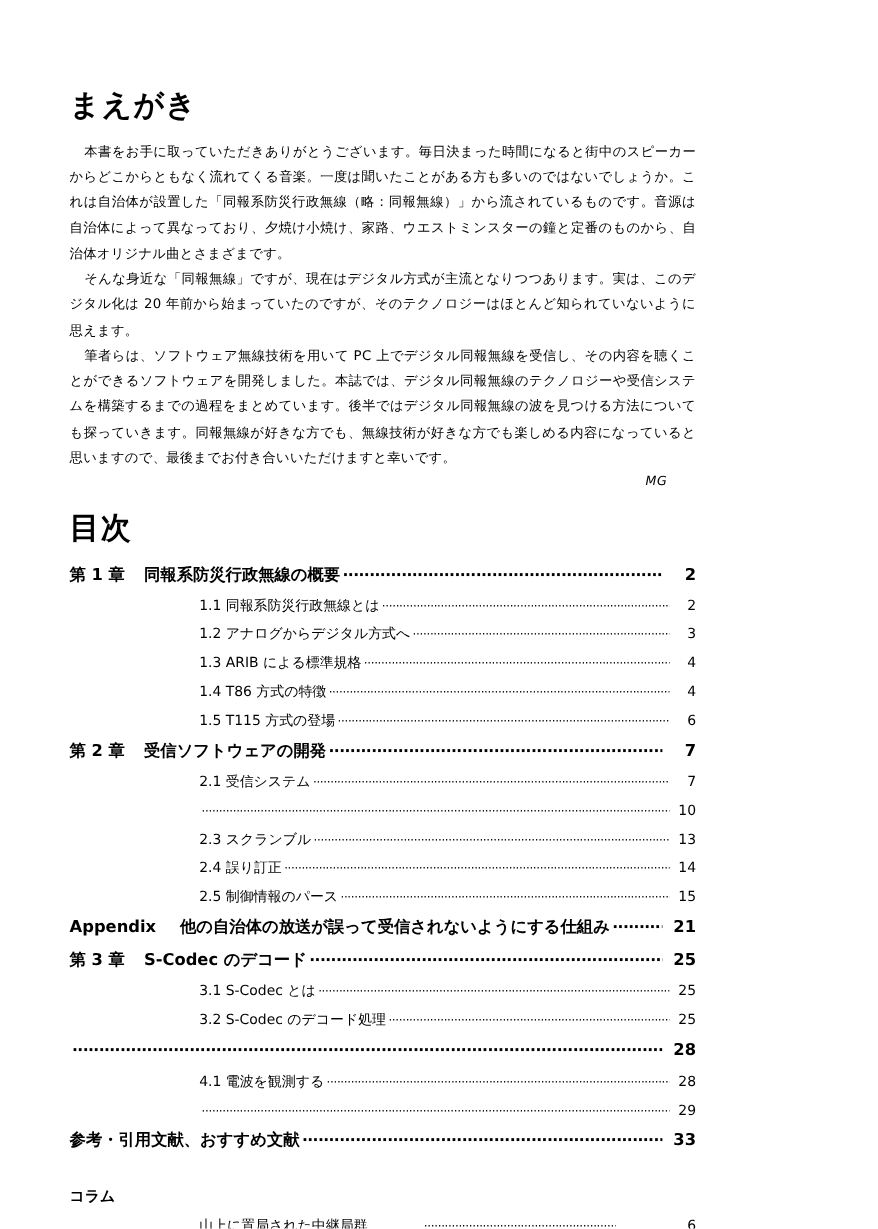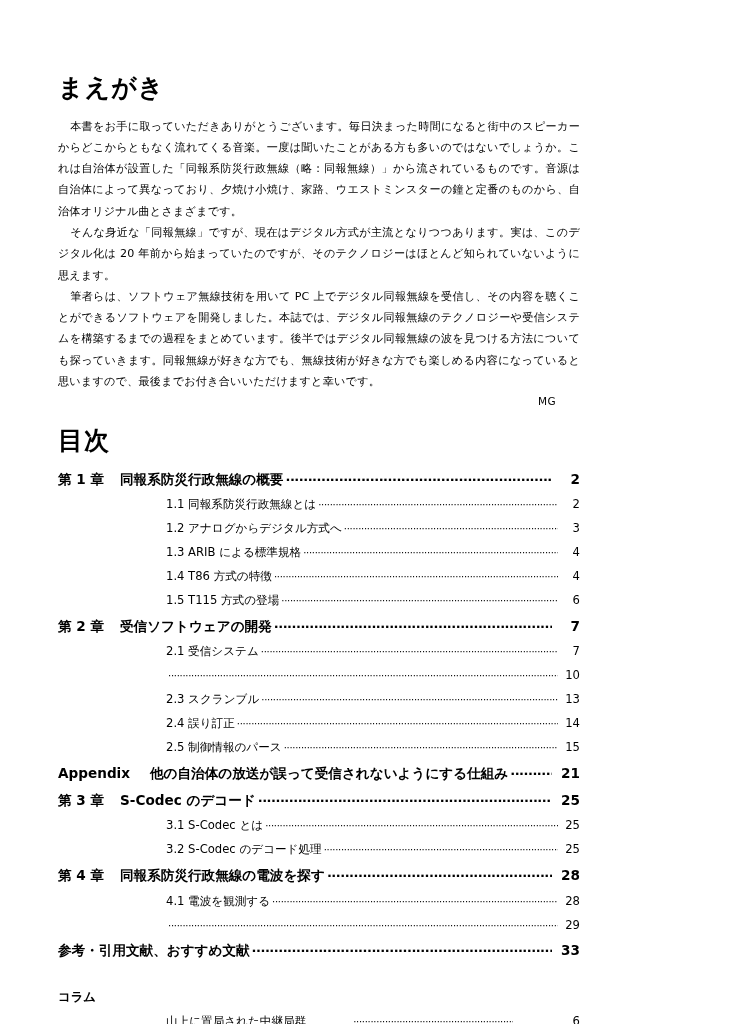--- a/index.html
+++ b/index.html
@@ -39,20 +39,21 @@
     text-justify: inter-ideograph;
     margin: 0;
     text-indent: 1.1em;
     letter-spacing: 0.02em;
   }
   .signature {
     font-size: 10.5px;
     text-align: right;
     margin: 3px 24px 0 0;
     letter-spacing: 0.04em;
+    font-style: italic;
   }
 
   
   .toc-title {
     font-size: 25px;
     font-weight: bold;
     letter-spacing: 1px;
     margin: 20px 0 11px 0;
     line-height: 1.1;
     font-family: Liberation Serif, serif;
@@ -253,21 +254,20 @@
           <span class="toc-label"><span>3.1 S-Codec とは</span></span>
           <span class="toc-leader"></span>
           <span class="toc-page">25</span>
         </li>
         <li class="toc-row lvl-section">
           <span class="toc-label"><span>3.2 S-Codec のデコード処理</span></span>
           <span class="toc-leader"></span>
           <span class="toc-page">25</span>
         </li>
         <li class="toc-row lvl-chapter">
-          <span class="toc-label"><span class="toc-num">第 4 章</span><span>同報系防災行政無線の電波を探す</span></span>
           <span class="toc-leader"></span>
           <span class="toc-page">28</span>
         </li>
         <li class="toc-row lvl-section">
           <span class="toc-label"><span>4.1 電波を観測する</span></span>
           <span class="toc-leader"></span>
           <span class="toc-page">28</span>
         </li>
         <li class="toc-row lvl-section">
           <span class="toc-leader"></span>

